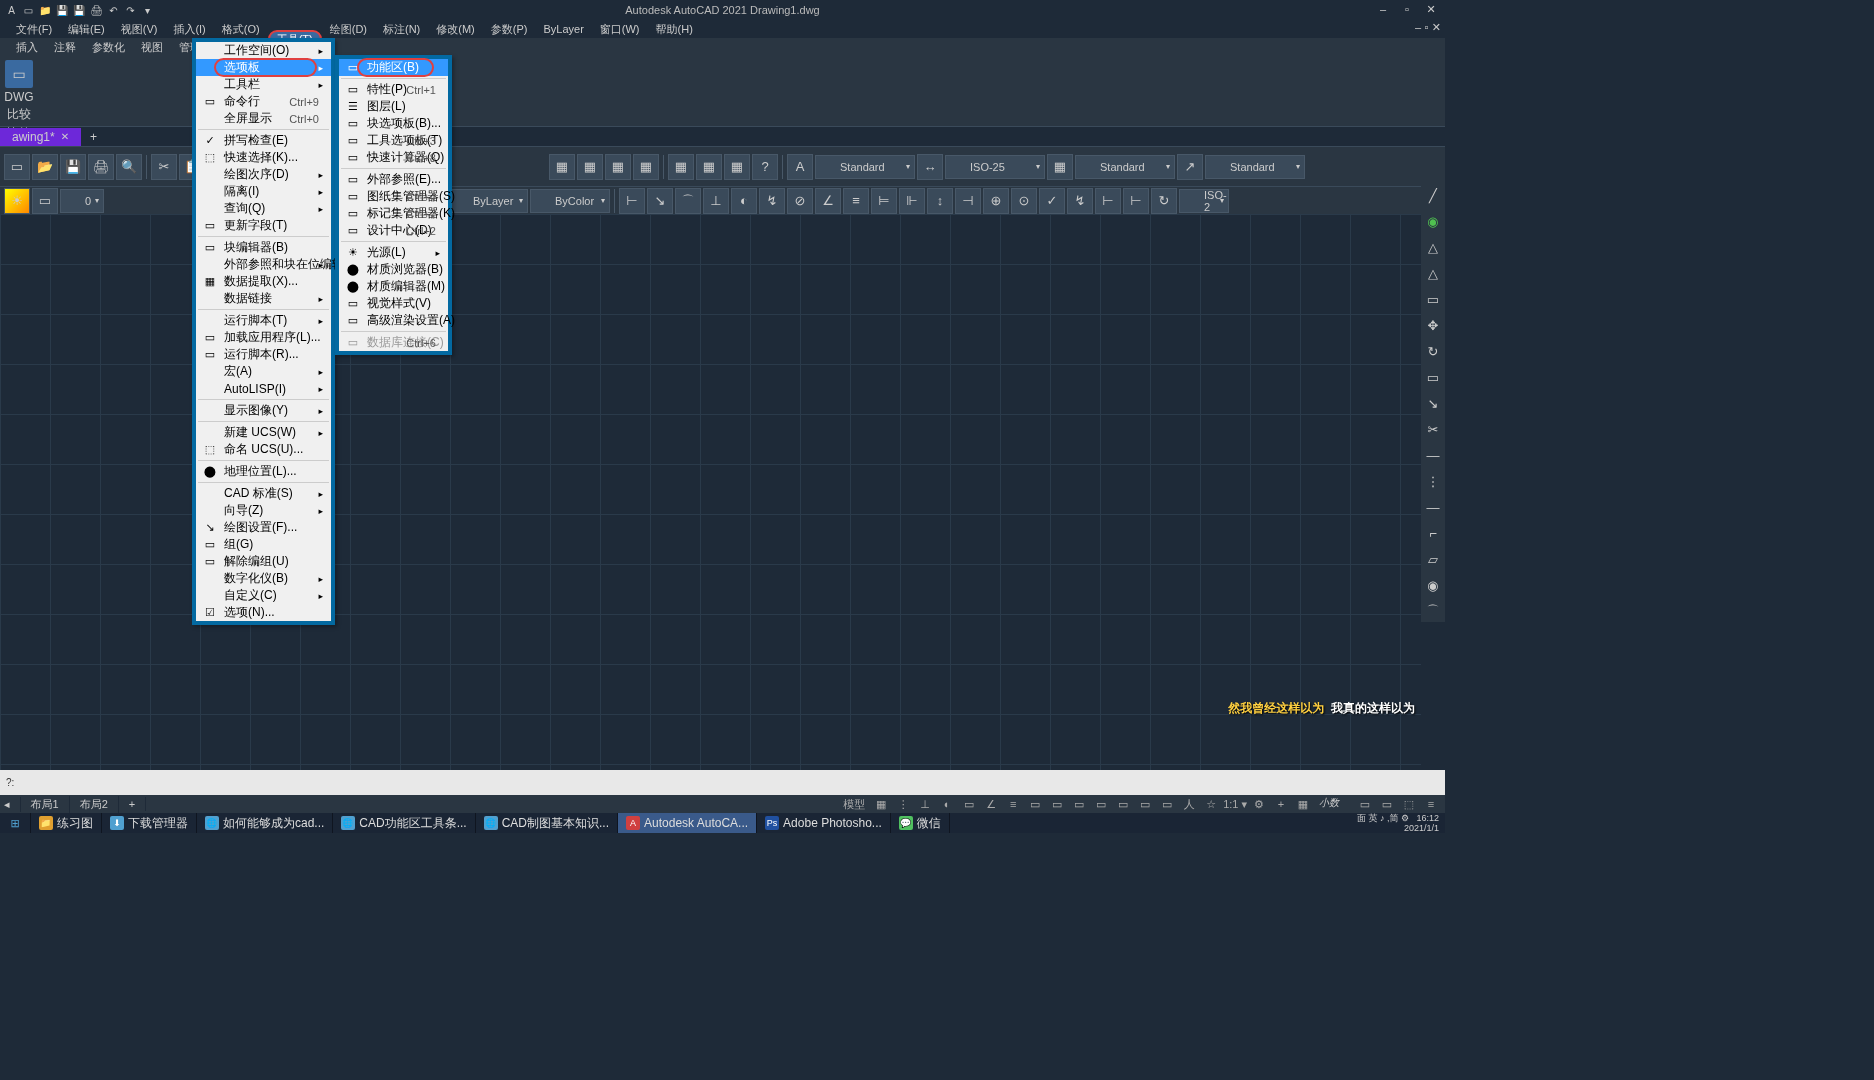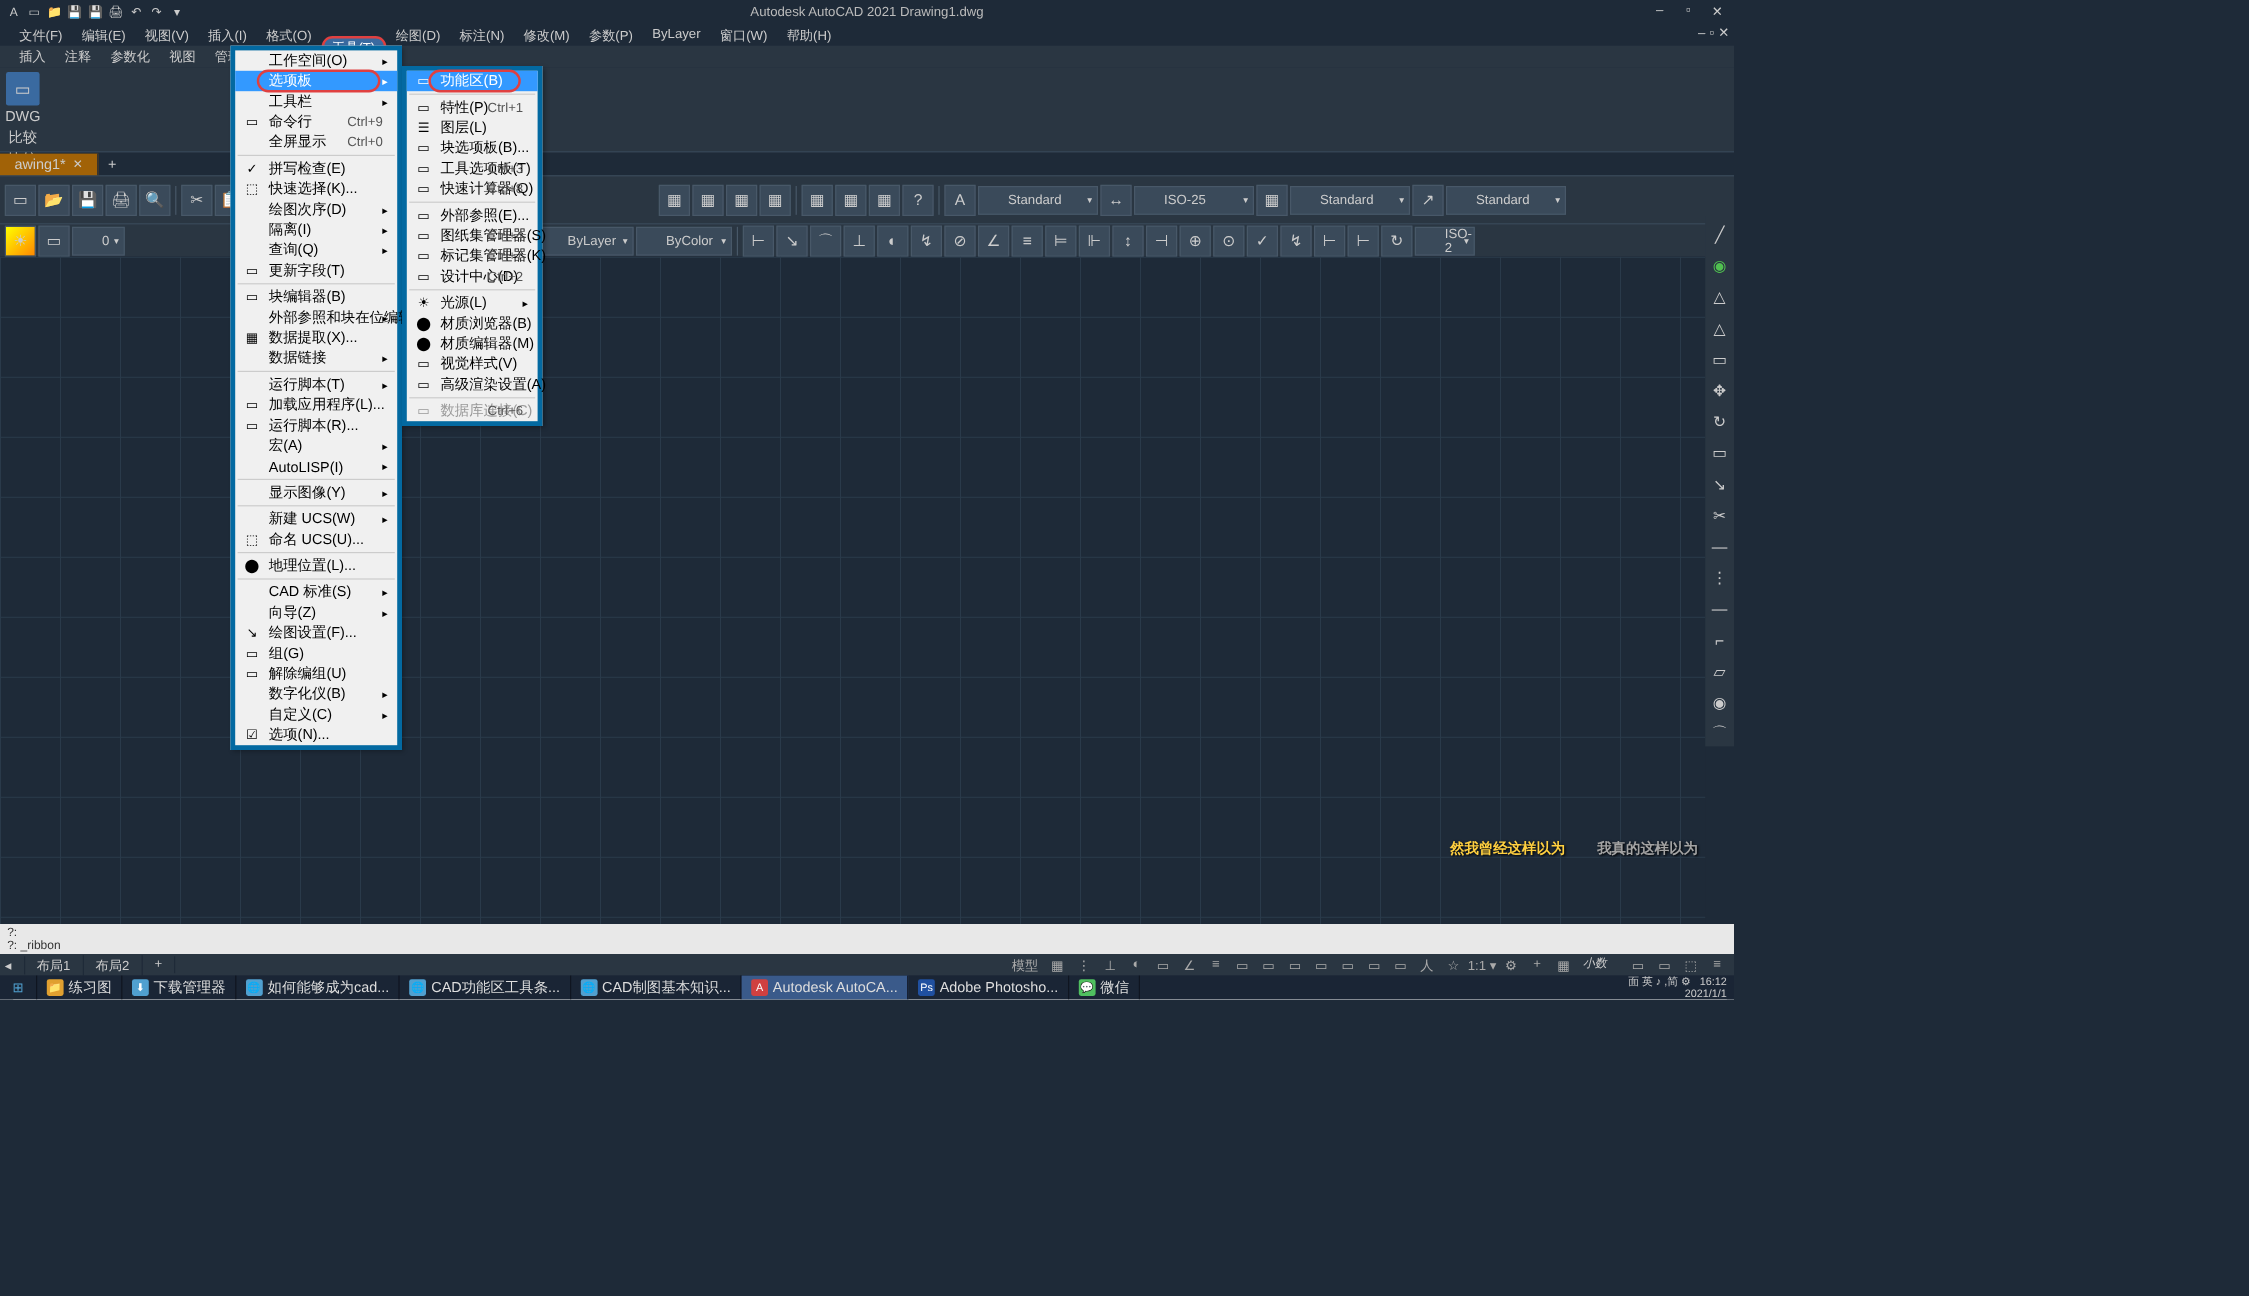--- a/index.html
+++ b/index.html
@@ -23,21 +23,21 @@
 .toolbar-row2 { height: 18px; display: flex; align-items: center; background: #2a3642; padding-left: 8px; }
 .t2-item { padding: 1px 8px; color: #ccc; font-size: 11px; }
 
 
 .ribbon-panel { height: 70px; background: #2a3642; display: flex; align-items: flex-start; padding: 4px; gap: 2px; }
 .big-btn { width: 30px; display: flex; flex-direction: column; align-items: center; color: #ccc; font-size: 10px; gap: 2px; }
 .big-btn-icon { width: 28px; height: 28px; background: #3a6aa0; border-radius: 2px; display: flex; align-items: center; justify-content: center; font-size: 14px; }
 
 
 .doc-tabs { height: 20px; background: #1e2a38; display: flex; align-items: center; border-top: 1px solid #3a4a5a; }
-.doc-tab { padding: 2px 12px; background: #a16207; color: #ccc; font-size: 11px; border-right: 1px solid #1e2a38; display: flex; align-items: center; gap: 6px; }
+.doc-tab { padding: 2px 12px; background: #6d28d9; color: #ccc; font-size: 11px; border-right: 1px solid #1e2a38; display: flex; align-items: center; gap: 6px; }
 .doc-tab .close { font-size: 10px; }
 .doc-tab-plus { padding: 2px 8px; color: #ccc; }
 
 
 .main-toolbar { height: 40px; background: #2a3642; display: flex; align-items: center; padding: 2px 4px; gap: 2px; border-top: 1px solid #3a4a5a; }
 .tb-btn { width: 26px; height: 26px; background: #3a4a5a; border: 1px solid #485868; display: flex; align-items: center; justify-content: center; color: #ccc; font-size: 13px; }
 .tb-sep { width: 1px; height: 24px; background: #485868; margin: 0 2px; }
 .dropdown { height: 24px; background: #3a4a5a; border: 1px solid #485868; color: #ccc; padding: 0 18px 0 24px; display: flex; align-items: center; position: relative; font-size: 11px; }
 .dropdown::after { content: "▾"; position: absolute; right: 4px; font-size: 8px; }
 .dd-wide { width: 100px; }
@@ -79,21 +79,21 @@
 
 .taskbar { position: absolute; bottom: 0; left: 0; right: 0; height: 20px; background: #1a2535; display: flex; align-items: center; }
 .task-item { height: 100%; padding: 0 8px; display: flex; align-items: center; gap: 4px; color: #ddd; font-size: 11px; border-right: 1px solid #0f1520; }
 .task-item.active { background: #3a5a8a; }
 .task-icon { width: 14px; height: 14px; display: flex; align-items: center; justify-content: center; font-size: 11px; }
 .clock { position: absolute; right: 6px; color: #ccc; font-size: 10px; text-align: right; line-height: 1; }
 
 
 .subtitle { position: absolute; bottom: 115px; right: 30px; font-size: 24px; font-weight: bold; }
 .sub-yellow { color: #ffd040; text-shadow: 1px 1px 2px #000; }
-.sub-blue { color: #a3a3a3; text-shadow: 1px 1px 2px #000; margin-left: 20px; }
+.sub-blue { color: #ffffff; text-shadow: 1px 1px 2px #000; }
 </style>
 </head>
 <body>
 
 <div class="titlebar">
   <div class="qat">
     <div class="qat-btn">A</div>
     <div class="qat-btn">▭</div>
     <div class="qat-btn">📁</div>
     <div class="qat-btn">💾</div>
@@ -463,21 +463,20 @@
     </div>
   </div>
 
 <div class="subtitle">
   <span class="sub-yellow">然我曾经这样以为</span>
   <span class="sub-blue">我真的这样以为</span>
 </div>
 
 <div class="cmdline">
   <div style="font-size:10px">?:</div>
-  <div style="font-size:10px">?: _ribbon</div>
 </div>
 <div style="position:absolute;bottom:38px;left:0;right:0;height:0">
   <div style="position:absolute;top:25px;left:0;right:0;height:16px;background:#e8e8e8;padding:0 6px;display:flex;align-items:center">
     <span style="font-size:10px;color:#555">▸ </span>
     <input class="cmdline-input" placeholder="键入命令" style="">
   </div>
 </div>
 
 <div class="status-tabs" style="bottom:20px;height:18px">
   <div class="status-tab" style="padding-left:4px">◂</div>

